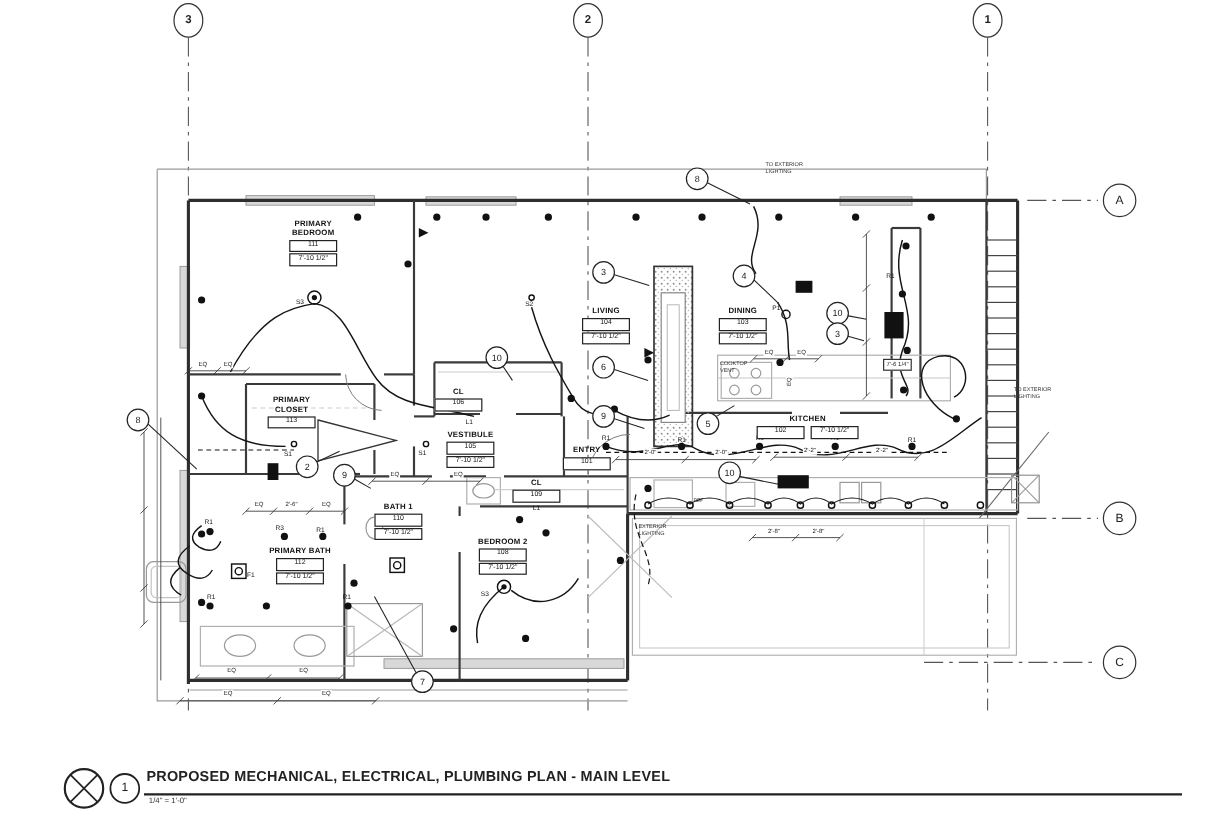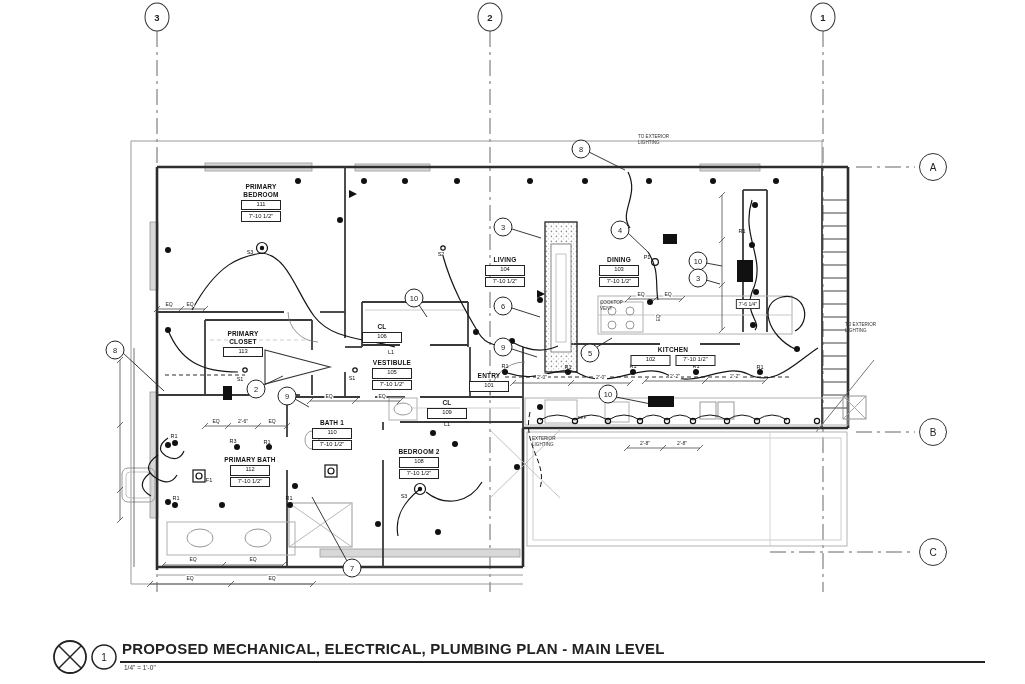--- a/index.html
+++ b/index.html
@@ -21,21 +21,21 @@
   
   .callout{position:absolute;width:17px;height:17px;border:1.2px solid #222;border-radius:50%;
            background:#fff;display:flex;align-items:center;justify-content:center;
            font-size:7.5px;color:#222;transform:translate(-50%,-50%);z-index:6;}
   
   .tag{position:absolute;font-size:5.5px;color:#111;transform:translate(-50%,-50%);z-index:4;}
   .dim{position:absolute;font-size:5px;color:#222;transform:translate(-50%,-100%);z-index:4;background:#fff;padding:0 1px;}
   .dim.rot{transform:translate(-50%,-50%) rotate(-90deg);}
   .note{position:absolute;font-size:4.6px;line-height:1.25;color:#333;width:38px;z-index:4;}
   
-  .title-main{position:absolute;left:122px;top:640px;font-size:15px;font-weight:600;
+  .title-main{position:absolute;left:122px;top:640px;font-size:12px;font-weight:600;
               letter-spacing:.2px;color:#222;}
   .title-scale{position:absolute;left:124px;top:664px;font-size:6.5px;color:#333;}
   .detailnum{position:absolute;left:104px;top:657px;transform:translate(-50%,-50%);
              font-size:10px;color:#222;z-index:6;}
 </style>
 </head>
 <body>
 
 <div id="sheet">
 

